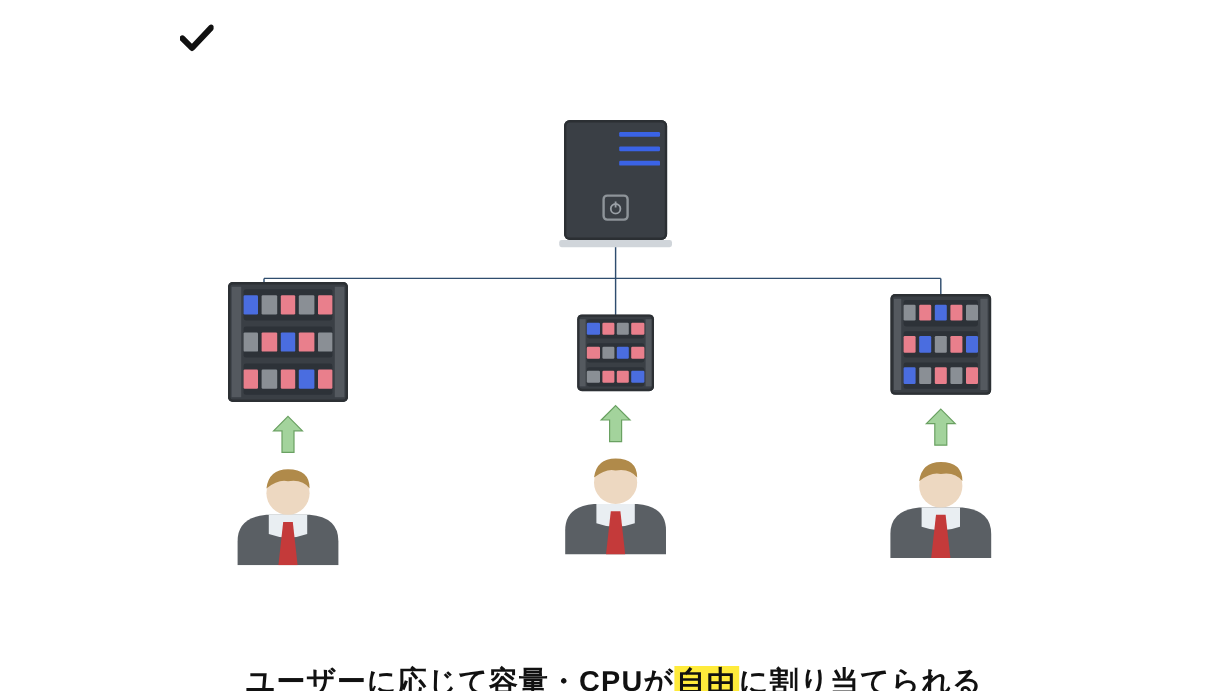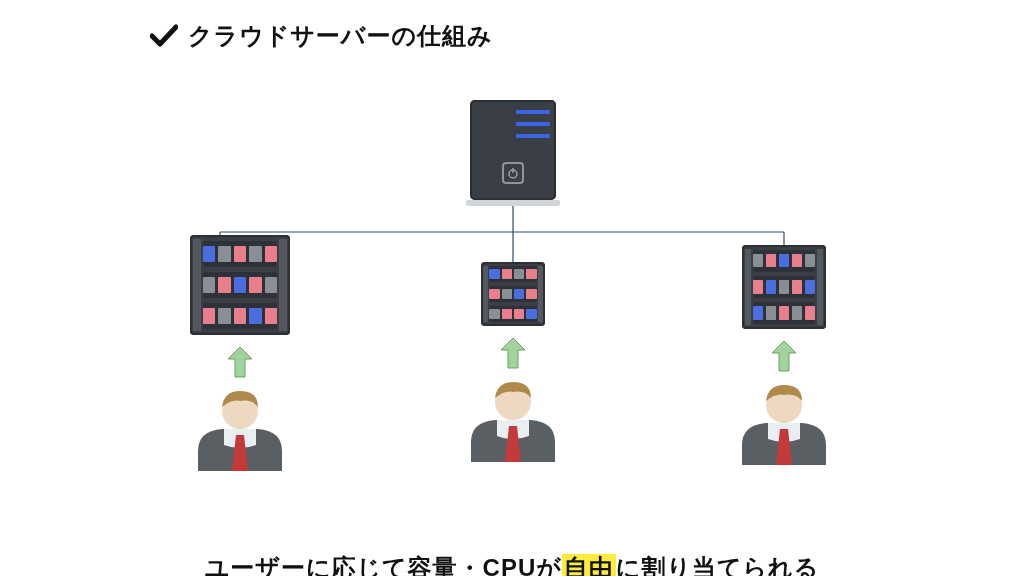--- a/index.html
+++ b/index.html
@@ -61,21 +61,20 @@
 <body>
 
 <div class="stage">
 
   <div class="title">
     <span class="check">
       <svg width="28" height="24" viewBox="0 0 28 24">
           <path d="M2 12 L10 20 L26 3" fill="none" stroke="#111" stroke-width="5" stroke-linecap="round" stroke-linejoin="round"></path>
         </svg>
     </span>
-    <span class="text">クラウドサーバーの仕組み</span>
   </div>
 
   <div class="cloudserver">
     <div class="body">
       <div class="ind i1"></div>
       <div class="ind i2"></div>
       <div class="ind i3"></div>
       <div class="power">
         <svg width="12" height="12" viewBox="0 0 12 12">
             <circle cx="6" cy="7" r="4" fill="none" stroke="#9aa0a6" stroke-width="1.5"></circle>

